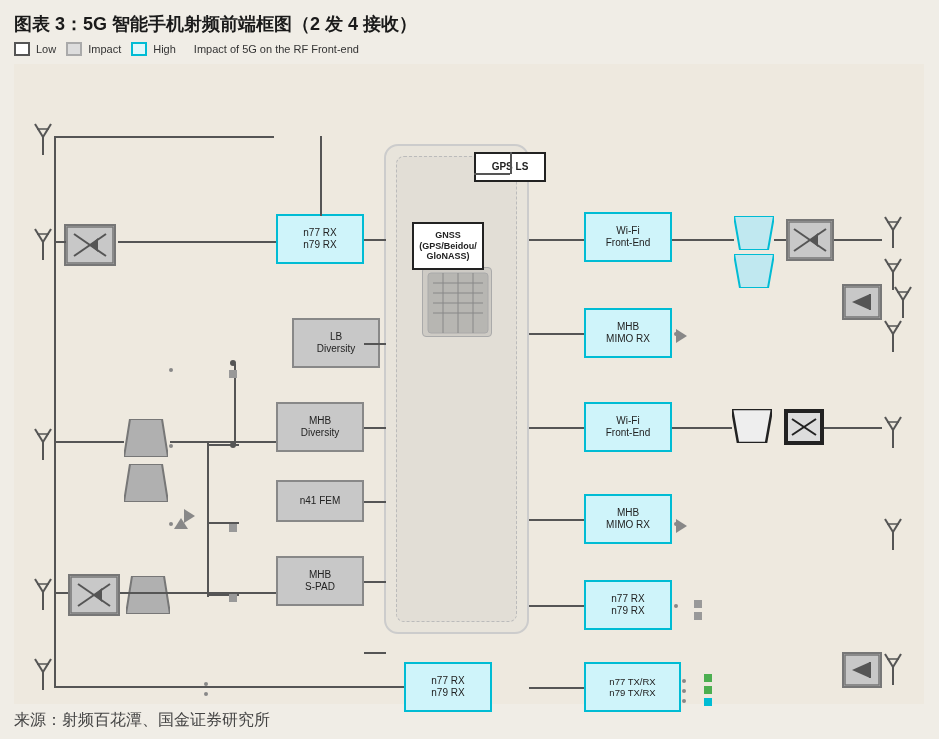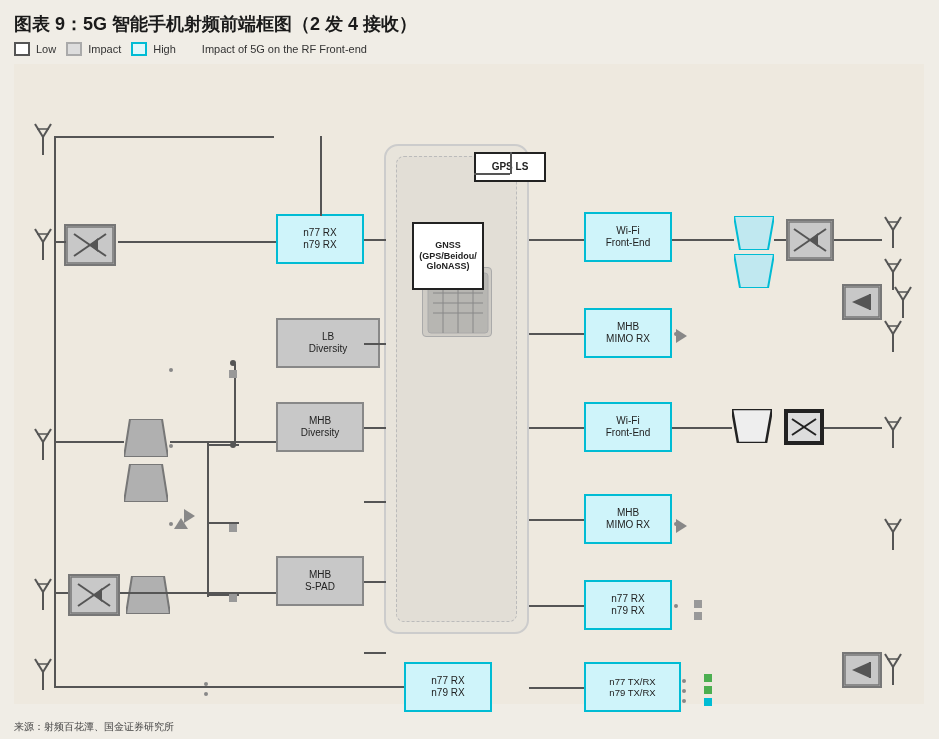--- a/index.html
+++ b/index.html
@@ -40,21 +40,21 @@
     }
     .legend-box.medium {
       border-color: #aaa;
       background: #ddd;
     }
     .legend-box.high {
       border-color: #00bcd4;
       background: #e0f7fa;
     }
     .legend-label { font-size: 11px; color: #333; margin-right: 4px; }
-    .legend-desc { font-size: 11px; color: #333; margin-left: 16px; }
+    .legend-desc { font-size: 11px; color: #333; margin-left: 8px; }
 
     
     .diagram {
       position: relative;
       width: 910px;
       height: 640px;
       background: #eee9df;
     }
 
     
@@ -133,23 +133,23 @@
       background: #999;
     }
     .sq-cyan {
       position: absolute;
       width: 8px;
       height: 8px;
       background: #00bcd4;
     }
 
     .source {
-      font-size: 10px;
+      font-size: 16px;
       color: #444;
-      margin-top: 16px;
+      margin-top: 6px;
       font-family: Liberation Sans, sans-serif;
     }
 
     
     .phone-shape {
       position: absolute;
       border: 2px solid #ccc;
       border-radius: 14px;
       background: rgba(200,200,200,0.15);
     }
@@ -198,21 +198,21 @@
     
     .trap {
       position: absolute;
     }
     .trap svg { width: 100%; height: 100%; }
   </style>
 </head>
 <body>
 
 <div class="page">
-  <div class="title">图表 9：5G 智能手机射频前端框图（2 发 4 接收）</div>
+  <div class="title">图表 3：5G 智能手机射频前端框图（2 发 4 接收）</div>
 
   <div class="legend">
     <span class="legend-box"></span>
     <span class="legend-label">Low</span>
     <span class="legend-box medium"></span>
     <span class="legend-label">Impact</span>
     <span class="legend-box high"></span>
     <span class="legend-label">High</span>
     <span class="legend-desc">Impact of 5G on the RF Front-end</span>
   </div>
@@ -317,43 +317,46 @@
     <div class="trap" style="left:112px;top:512px;width:44px;height:38px;">
       <svg width="44" height="38" viewBox="0 0 44 38">
         <polygon points="0,38 44,38 38,0 6,0" fill="#b0b0b0" stroke="#777" stroke-width="2"></polygon>
       </svg>
     </div>
 
     <div class="blk blk-cyan" style="left:262px;top:150px;width:88px;height:50px;">
       <span>n77 RX<br>n79 RX</span>
     </div>
 
-    <div class="blk blk-gray" style="left:262px;top:254px;width:104px;height:50px;">
+    <div class="blk blk-gray" style="left:278px;top:254px;width:88px;height:50px;">
       <span>LB<br>Diversity</span>
     </div>
 
     <div class="blk blk-gray" style="left:262px;top:338px;width:88px;height:50px;">
       <span>MHB<br>Diversity</span>
     </div>
 
+    <div class="blk blk-gray" style="left:262px;top:416px;width:88px;height:42px;">
+      <span>n41 FEM</span>
+    </div>
 
     <div class="blk blk-gray" style="left:262px;top:492px;width:88px;height:50px;">
       <span>MHB<br>S-PAD</span>
     </div>
 
 
     <div class="blk blk-cyan" style="left:390px;top:598px;width:88px;height:50px;">
       <span>n77 RX<br>n79 RX</span>
     </div>
 
     <div class="blk blk-black" style="left:460px;top:88px;width:72px;height:30px;">
       <span>GPS LS</span>
     </div>
 
-    <div class="blk blk-black" style="left:398px;top:158px;width:72px;height:68px;">
+    <div class="blk blk-black" style="left:398px;top:158px;width:72px;height:48px;">
       <span style="font-size:9px;">GNSS<br>(GPS/Beidou/<br>GloNASS)</span>
     </div>
 
     <div class="blk blk-cyan" style="left:570px;top:148px;width:88px;height:50px;">
       <span>Wi-Fi<br>Front-End</span>
     </div>
 
     <div class="blk blk-cyan" style="left:570px;top:244px;width:88px;height:50px;">
       <span>MHB<br>MIMO RX</span>
     </div>

